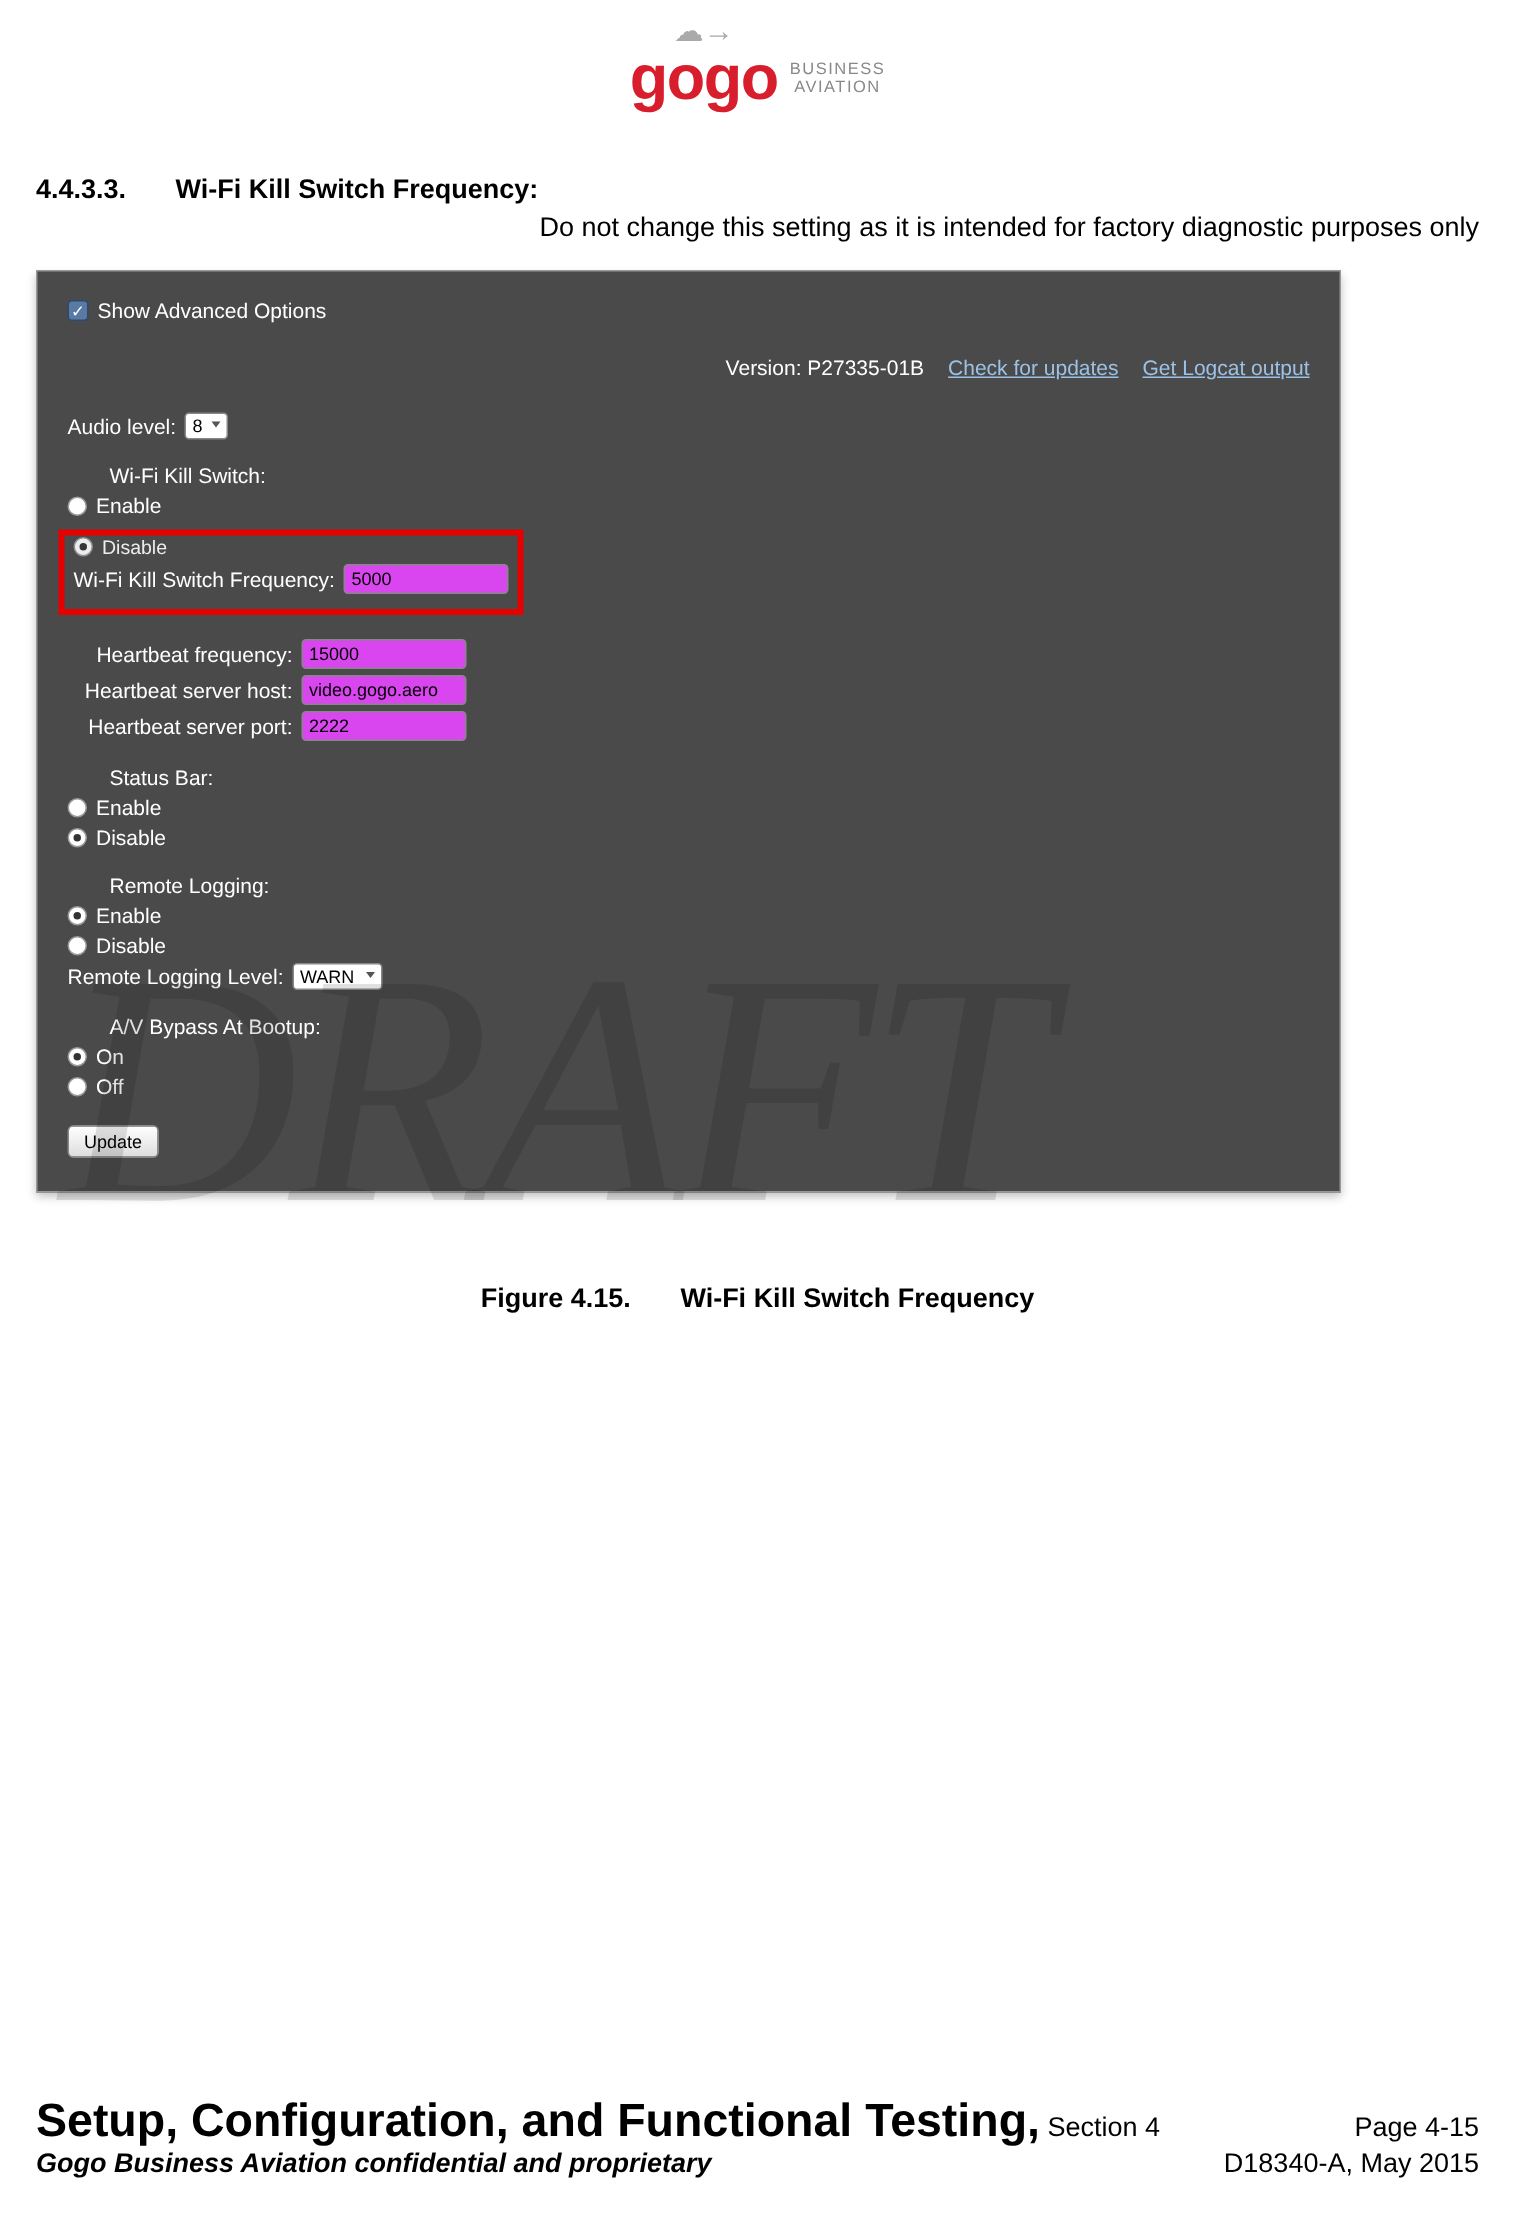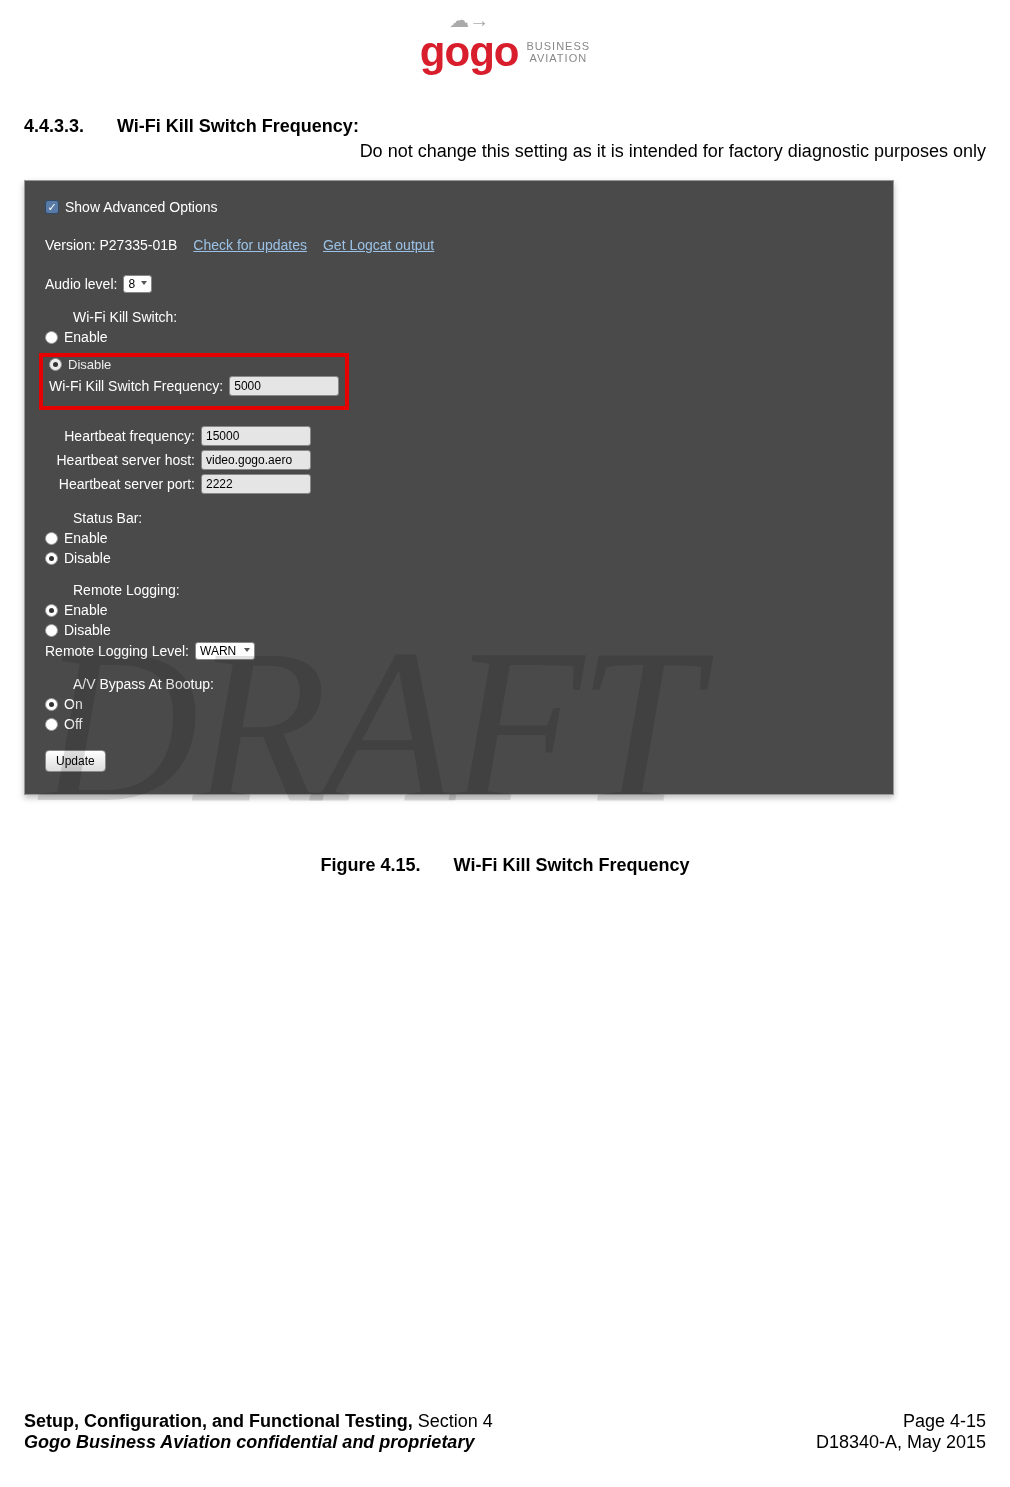--- a/index.html
+++ b/index.html
@@ -78,21 +78,21 @@
   .small-select {
     background:#fff; color:#000; font-size:12px; padding:1px 16px 1px 4px;
     border:1px solid #888; border-radius:3px; position:relative; display:inline-block;
   }
   .small-select::after{
     content:""; position:absolute; right:4px; top:5px;
     border-left:3px solid transparent; border-right:3px solid transparent;
     border-top:4px solid #555;
   }
   .text-input {
-    background:#e5e5e5; color:#000; font-size:12px; padding:2px 4px;
+    background:#d946ef; color:#000; font-size:12px; padding:2px 4px;
     border:1px solid #888; border-radius:3px; display:inline-block;
     min-width:110px;
   }
   .highlight-box {
     border:4px solid #e60000; padding:2px 6px 6px 6px; margin:4px -6px;
     display:inline-block;
   }
   .lbl-col { display:inline-block; width:150px;text-align:right; }
   .update-btn {
     background:linear-gradient(#fff,#ddd); color:#000; font-size:12px;
@@ -110,21 +110,21 @@
     font-style:italic; font-family:Liberation Serif, serif;
     transform:rotate(0deg); pointer-events:none; font-weight:400;
     letter-spacing:-6px;
   }
   .footer {
     position:absolute; bottom:34px; left:24px; right:24px;
     font-size:18px;
   }
   .footer-line1 { display:flex; justify-content:space-between; align-items:baseline;}
   .footer-line2 { display:flex; justify-content:space-between; align-items:flex-start;}
-  .footer-title { font-size:18px; font-weight:bold; }
+  .footer-title { font-size:31px; font-weight:bold; }
   .footer-sec { font-size:18px; font-weight:normal;}
   .footer-italic { font-style:italic; font-weight:bold; }
 </style>
 </head>
 <body>
 
 <div class="page">
 
   <div class="logo-wrap">
     <div class="logo">
@@ -143,21 +143,21 @@
     <span>Wi-Fi Kill Switch Frequency:</span>
   </div>
   <div class="body-text">Do not change this setting as it is intended for factory diagnostic purposes only</div>
 
   <div class="screenshot">
     <div class="opt-row">
       <span class="checkbox">✓</span>
       <span>Show Advanced Options</span>
     </div>
 
-    <div class="opt-row" style="margin-top:22px;">
+    <div class="opt-row" style="margin-top:22px;justify-content:flex-end;">
       <span>Version: P27335-01B</span>
       <span class="link">Check for updates</span>
       <span class="link">Get Logcat output</span>
     </div>
 
     <div class="opt-row" style="margin-top:22px;">
       <span>Audio level:</span>
       <span class="small-select">8</span>
     </div>
 

